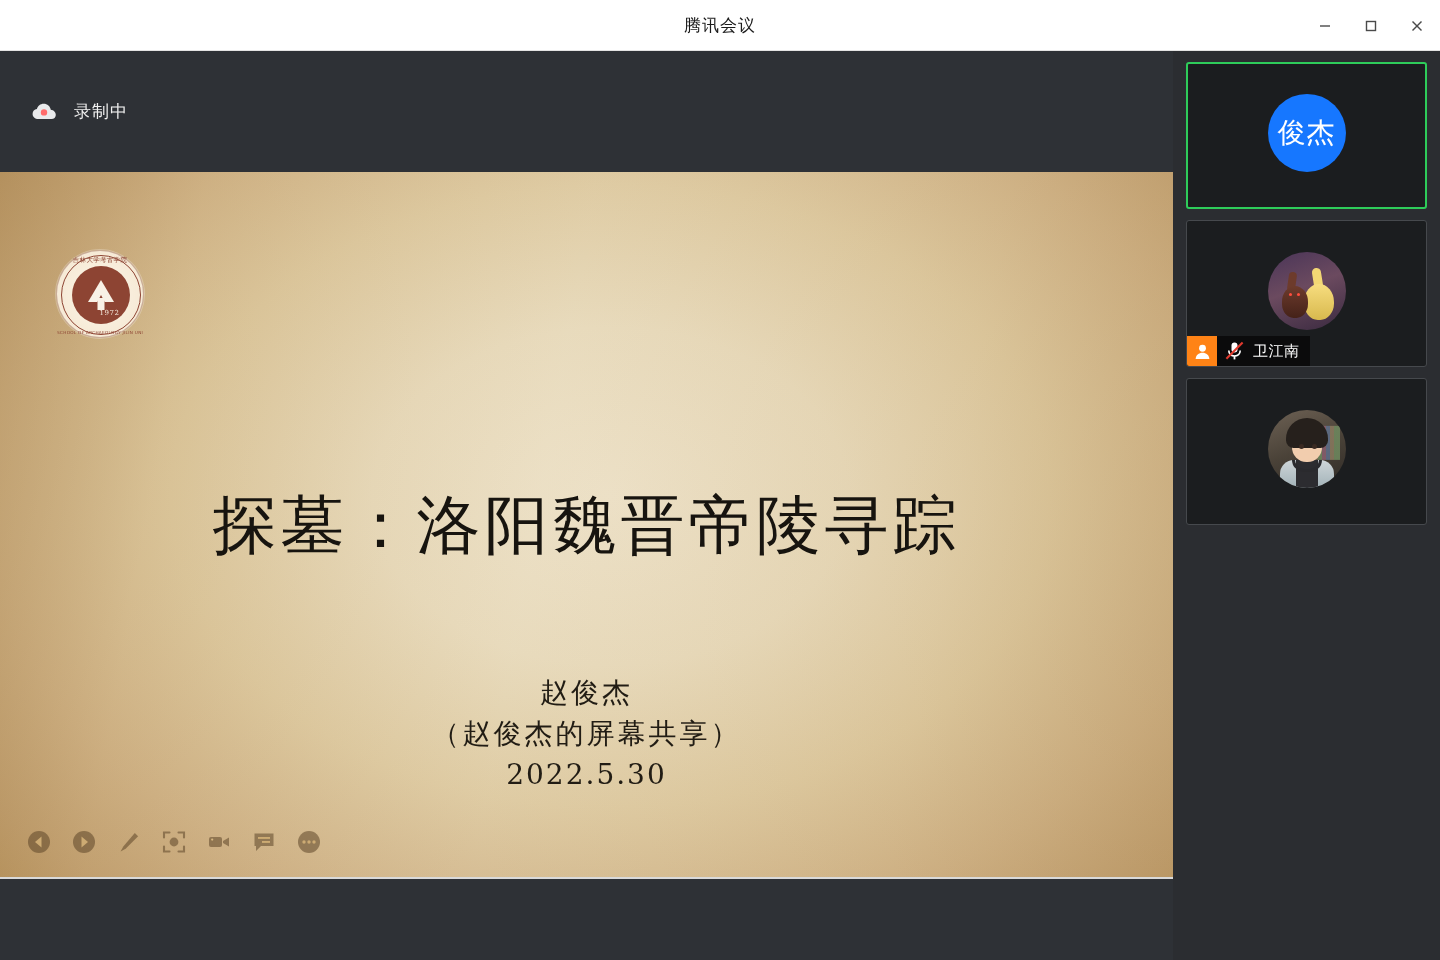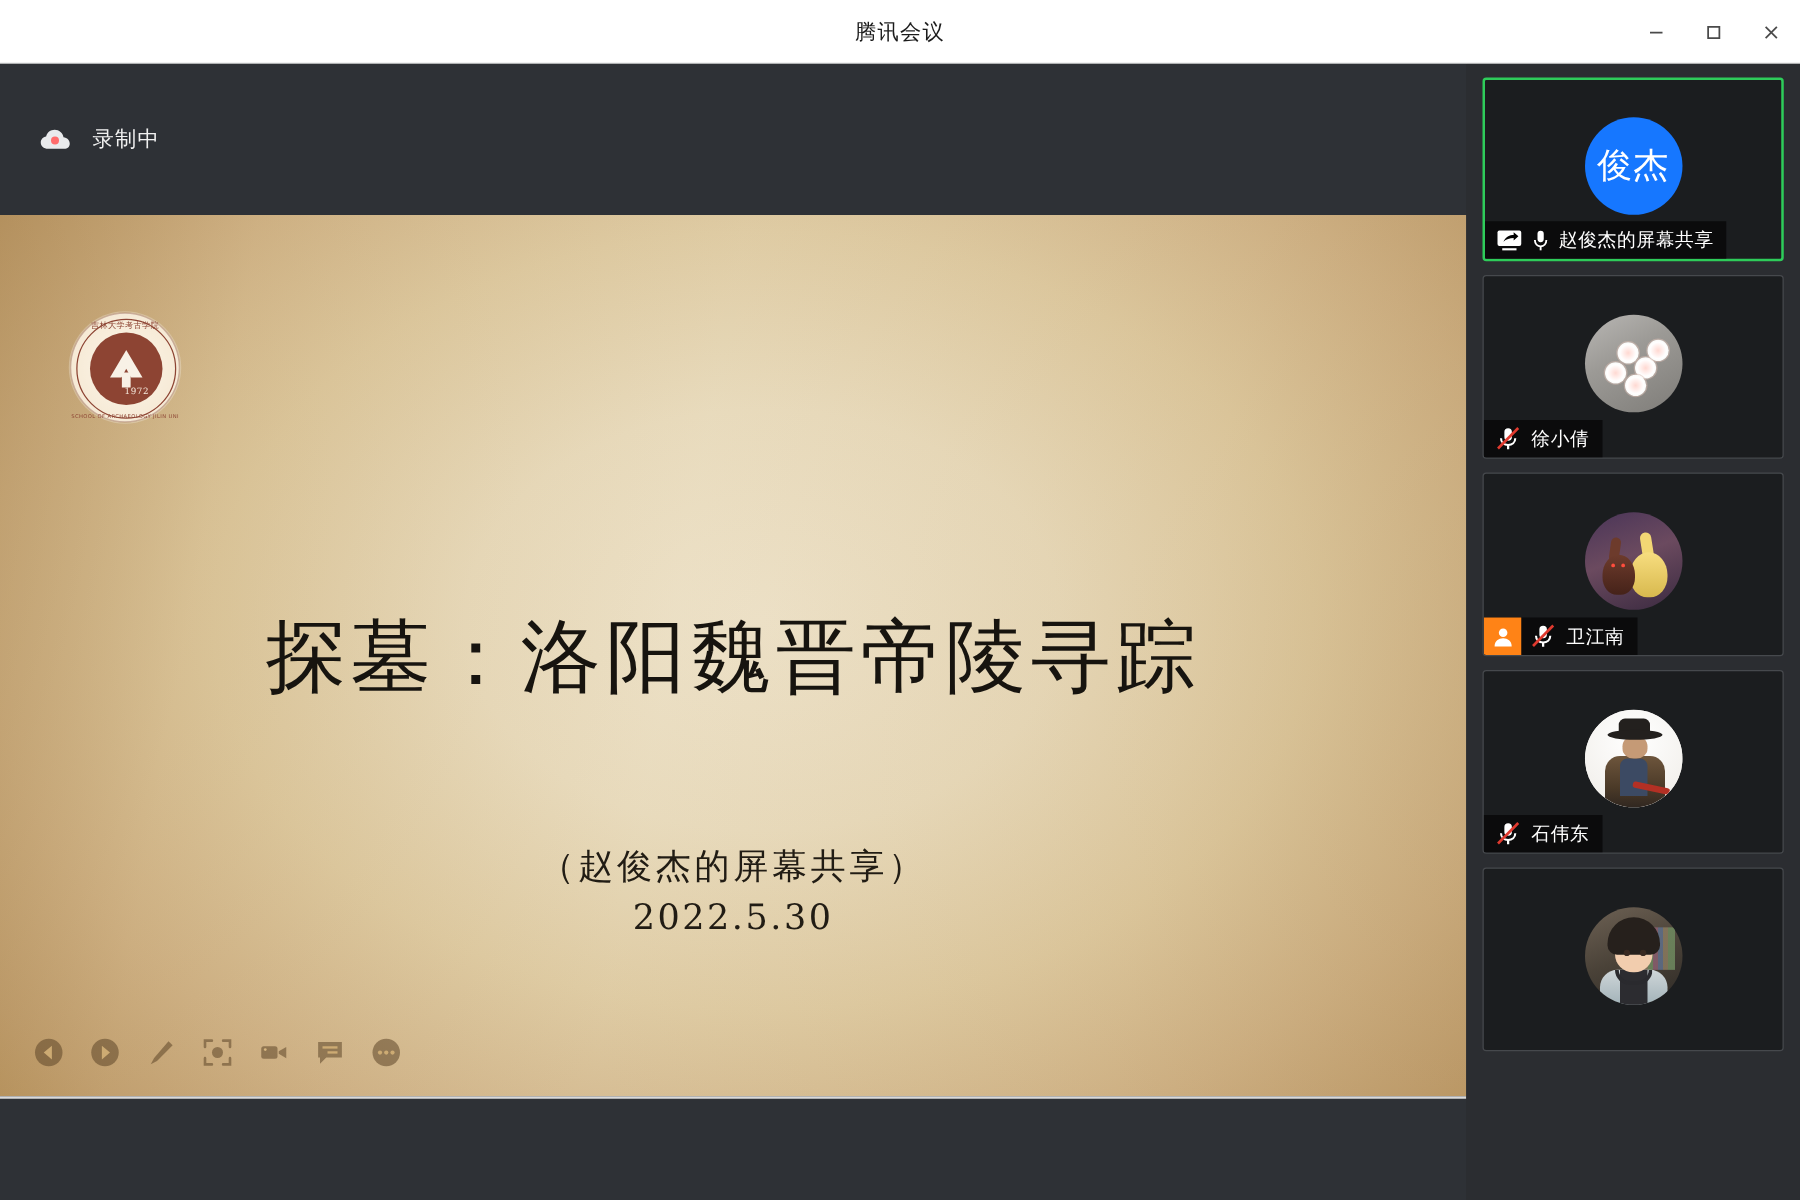--- a/index.html
+++ b/index.html
@@ -311,20 +311,21 @@
         <div class="logo-a-notch"></div>
         <div class="logo-a-stem"></div>
         <div class="logo-year">1972</div>
       </div>
       <div class="logo-text-bottom">SCHOOL OF ARCHAEOLOGY JILIN UNIVERSITY</div>
     </div>
 
     <div class="slide-title">探墓：洛阳魏晋帝陵寻踪</div>
 
     <div class="slide-sub">
+      <div>赵俊杰</div>
       <div>（赵俊杰的屏幕共享）</div>
       <div class="date">2022.5.30</div>
     </div>
 
     <div class="ppt-toolbar">
       <div class="ppt-btn">
         <svg width="24" height="24" viewBox="0 0 24 24">
             <circle cx="12" cy="12" r="11" fill="currentColor"></circle>
             <path d="M14.5 6.5 L8 12 L14.5 17.5 Z" fill="#cdab73"></path>
           </svg>
@@ -375,59 +376,22 @@
     
   </div>
 </div>
 
 <div class="sidebar">
 
   <div class="tile active">
     <div class="avatar initials">
       <span>俊杰</span>
     </div>
-    <div class="tile-footer">
-      <span class="icon-slot pad-l">
-        <svg width="21" height="19" viewBox="0 0 22 20">
-          <rect x="1" y="1.5" width="20" height="13" rx="1.6" fill="#ffffff"></rect>
-          <rect x="5" y="16.4" width="12" height="1.8" fill="#ffffff"></rect>
-          <path d="M6 11 C7.5 6.7 11.5 5.2 14.6 5.2 L14.6 2.9 L18.6 6.4 L14.6 9.9 L14.6 7.7 C11.5 7.7 8.1 8.6 6 11 Z" fill="#000000"></path>
-        </svg>
-      </span>
-      <span class="icon-slot">
-        <svg width="15" height="19" viewBox="0 0 18 22">
-          <rect x="6" y="1.5" width="6" height="11" rx="3" fill="#ffffff"></rect>
-          <path d="M3.5 10.5 C3.5 14.2 6 16.5 9 16.5 C12 16.5 14.5 14.2 14.5 10.5" fill="none" stroke="#ffffff" stroke-width="1.8"></path>
-          <rect x="8.1" y="16.3" width="1.8" height="4" fill="#ffffff"></rect>
-        </svg>
-      </span>
-      <span class="tile-name">赵俊杰的屏幕共享</span>
-    </div>
-  </div>
-
-  <div class="tile">
-    <div class="avatar av-blossom">
-      <span class="p" style="left:26px; top:22px;"></span>
-      <span class="p" style="left:40px; top:34px;"></span>
-      <span class="p" style="left:16px; top:38px;"></span>
-      <span class="p" style="left:50px; top:20px;"></span>
-      <span class="p" style="left:32px; top:48px;"></span>
-    </div>
-    <div class="tile-footer">
-      <span class="icon-slot pad-l">
-        <svg width="22" height="20" viewBox="0 0 22 20">
-          <rect x="7.5" y="1.5" width="6" height="10" rx="3" fill="#ffffff"></rect>
-          <path d="M4.8 9.6 C4.8 13 7.4 15 10.5 15 C13.6 15 16.2 13 16.2 9.6" fill="none" stroke="#ffffff" stroke-width="1.7"></path>
-          <rect x="9.6" y="14.8" width="1.8" height="3.6" fill="#ffffff"></rect>
-          <line x1="2.4" y1="17.8" x2="18.6" y2="1.4" stroke="#e03a2f" stroke-width="2.1"></line>
-        </svg>
-      </span>
-      <span class="tile-name">徐小倩</span>
-    </div>
-  </div>
+  </div>
+
 
   <div class="tile">
     <div class="avatar av-bunny">
       <span class="b-y-ear"></span>
       <span class="b-y"></span>
       <span class="b-d-ear"></span>
       <span class="b-d"></span>
       <span class="eye" style="left:21px; bottom:34px;"></span>
       <span class="eye" style="left:29px; bottom:34px;"></span>
     </div>
@@ -443,42 +407,20 @@
           <rect x="7.5" y="1.5" width="6" height="10" rx="3" fill="#ffffff"></rect>
           <path d="M4.8 9.6 C4.8 13 7.4 15 10.5 15 C13.6 15 16.2 13 16.2 9.6" fill="none" stroke="#ffffff" stroke-width="1.7"></path>
           <rect x="9.6" y="14.8" width="1.8" height="3.6" fill="#ffffff"></rect>
           <line x1="2.4" y1="17.8" x2="18.6" y2="1.4" stroke="#e03a2f" stroke-width="2.1"></line>
         </svg>
       </span>
       <span class="tile-name">卫江南</span>
     </div>
   </div>
 
-  <div class="tile">
-    <div class="avatar av-cowboy">
-      <span class="sky"></span>
-      <span class="body"></span>
-      <span class="vest"></span>
-      <span class="face"></span>
-      <span class="hat-top"></span>
-      <span class="hat-brim"></span>
-      <span class="gun"></span>
-    </div>
-    <div class="tile-footer">
-      <span class="icon-slot pad-l">
-        <svg width="22" height="20" viewBox="0 0 22 20">
-          <rect x="7.5" y="1.5" width="6" height="10" rx="3" fill="#ffffff"></rect>
-          <path d="M4.8 9.6 C4.8 13 7.4 15 10.5 15 C13.6 15 16.2 13 16.2 9.6" fill="none" stroke="#ffffff" stroke-width="1.7"></path>
-          <rect x="9.6" y="14.8" width="1.8" height="3.6" fill="#ffffff"></rect>
-          <line x1="2.4" y1="17.8" x2="18.6" y2="1.4" stroke="#e03a2f" stroke-width="2.1"></line>
-        </svg>
-      </span>
-      <span class="tile-name">石伟东</span>
-    </div>
-  </div>
 
 
   <div class="tile">
     <div class="avatar av-anime">
       <span class="shelf"></span>
       <span class="torso"></span>
       <span class="shirt"></span>
       <span class="phones"></span>
       <span class="face"></span>
       <span class="hair"></span>

